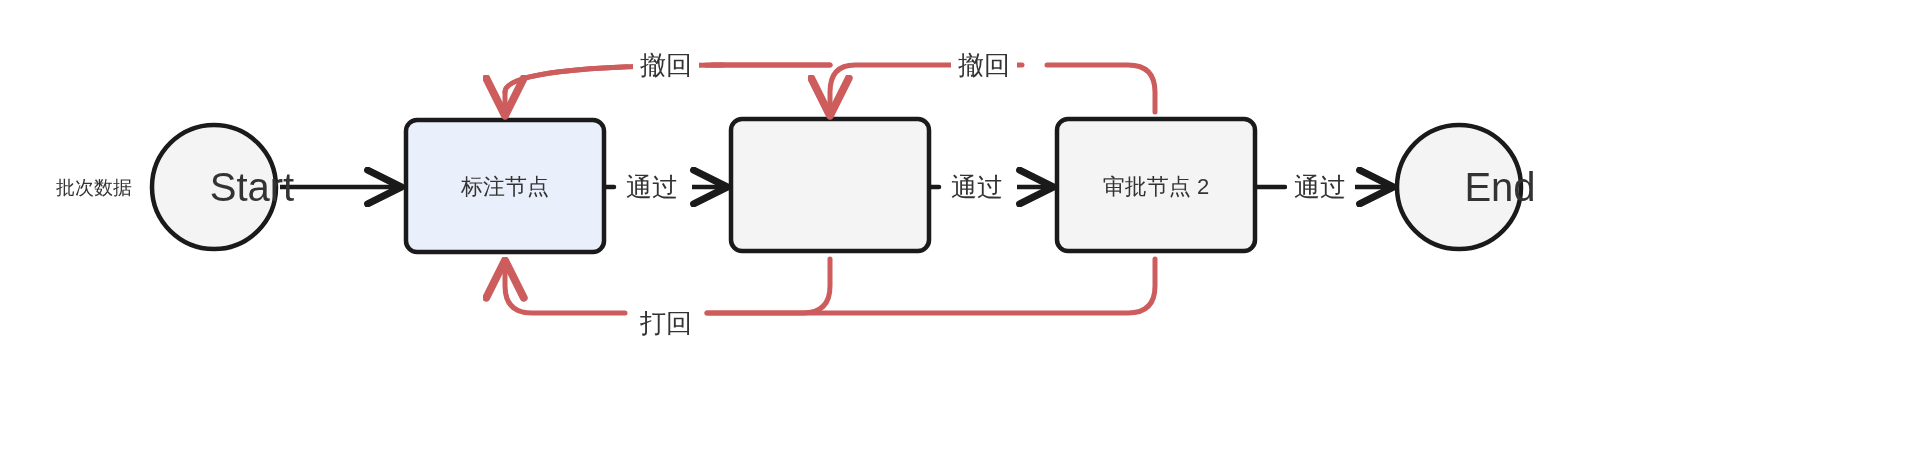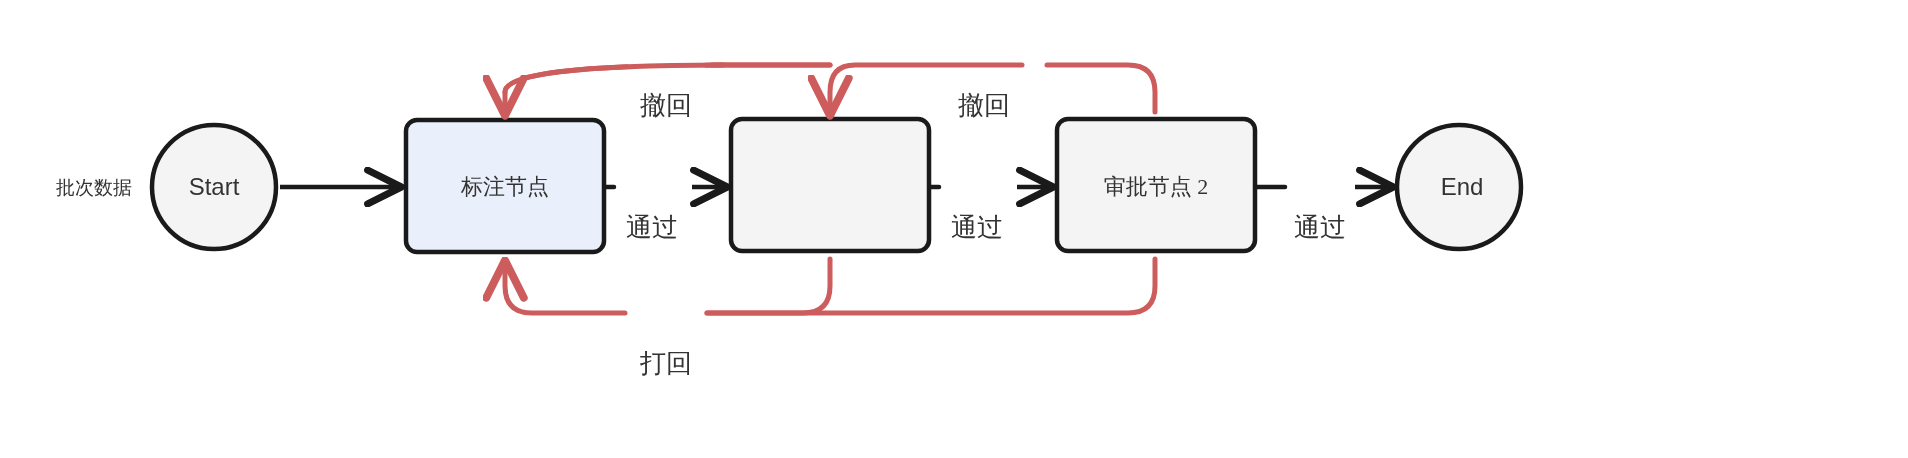--- a/index.html
+++ b/index.html
@@ -29,27 +29,27 @@
   .side-label {
     position: absolute;
     white-space: nowrap;
     color: #333333;
     font-size: 22px;
     line-height: 1;
     transform: translate(-50%, -50%);
     user-select: none;
   }
   .node-label.circle-text {
-    font-size: 24px;
+    font-size: 40px;
+    margin-left: 38px;
   }
   .edge-label {
     font-size: 26px;
     background: #ffffff;
     padding: 0 7px;
-    margin-top: 40px;
   }
   .side-label {
     font-size: 19px;
   }
 </style>
 </head>
 <body>
 
 <div id="canvas">
 
@@ -124,21 +124,21 @@
     </g>
   </svg>
 
   <div class="side-label" style="left:94px; top:187px;">批次数据</div>
 
   <div class="node-label circle-text" style="left:214px; top:187px;">Start</div>
 
   <div class="node-label" style="left:505px; top:187px;">标注节点</div>
 
 
-  <div class="node-label" style="left:1156px; top:187px;font-family:Liberation Serif, serif;">审批节点 2</div>
+  <div class="node-label" style="left:1156px; top:187px;">审批节点 2</div>
 
   <div class="node-label circle-text" style="left:1462px; top:187px;">End</div>
 
   <div class="edge-label" style="left:652px; top:187px;">通过</div>
 
   <div class="edge-label" style="left:977px; top:187px;">通过</div>
 
   <div class="edge-label" style="left:1320px; top:187px;">通过</div>
 
   <div class="edge-label" style="left:666px; top:65px;">撤回</div>

